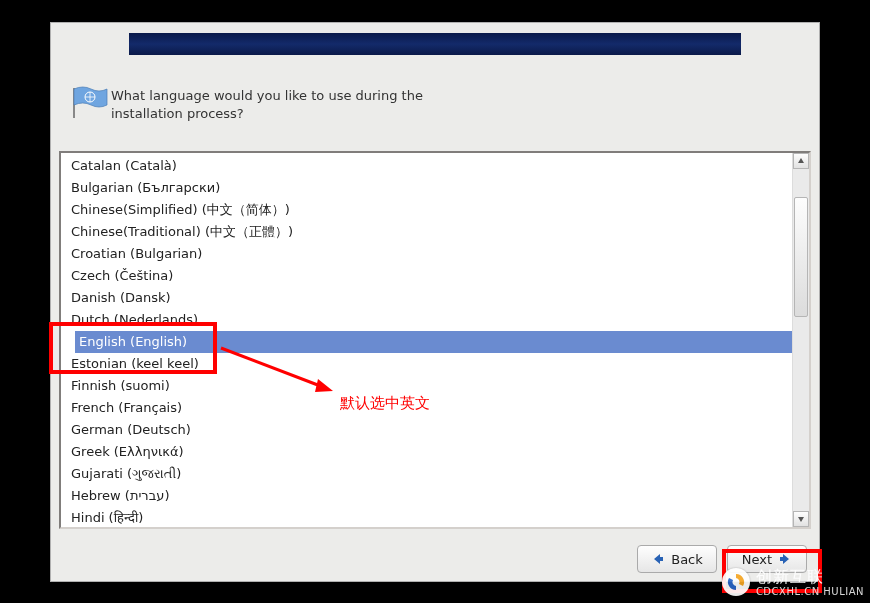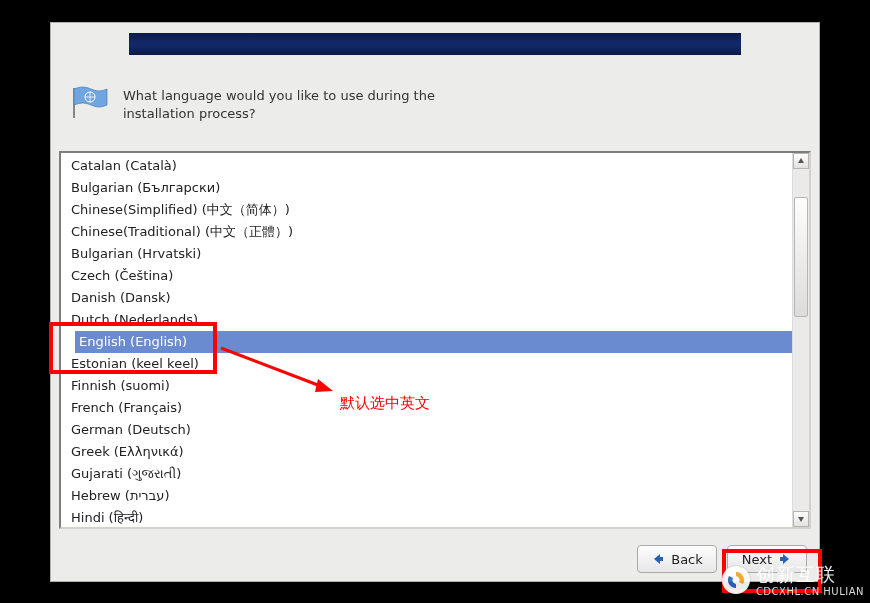--- a/index.html
+++ b/index.html
@@ -29,21 +29,20 @@
     width: 612px;
     height: 22px;
     background: linear-gradient(to bottom, #0b1a4a 0%, #132a6a 50%, #0b1a4a 100%);
   }
   .prompt-row {
     position: absolute;
     left: 20px;
     top: 60px;
     display: flex;
     align-items: flex-start;
-    gap: 12px;
   }
   .flag-icon {
     width: 40px;
     height: 40px;
     position: relative;
   }
   .flag-icon svg { display:block; }
   .prompt-text {
     color: #333;
     line-height: 1.35;
@@ -175,21 +174,21 @@
     height: 28px;
     background: #fff;
     border-radius: 50%;
     display:flex;
     align-items:center;
     justify-content:center;
     box-shadow: 0 0 2px rgba(0,0,0,0.3);
   }
   .wm-text {
     color: #fff;
-    font-size: 19px;
+    font-size: 16px;
     letter-spacing: 1px;
   }
   .wm-sub {
     color: #eaeaea;
     font-size: 10px;
     display:block;
     margin-top:-2px;
     letter-spacing: 0.5px;
   }
 </style>
@@ -214,21 +213,21 @@
       <span>What language would you like to use during the installation process?</span>
     </div>
   </div>
 
   <div class="list-frame">
     <div class="list-body" id="lang-list">
         <div class="list-item">Catalan (Català)</div>
         <div class="list-item">Bulgarian (Български)</div>
         <div class="list-item">Chinese(Simplified) (中文（简体）)</div>
         <div class="list-item">Chinese(Traditional) (中文（正體）)</div>
-        <div class="list-item">Bulgarian (Hrvatski)</div>
+        <div class="list-item">Croatian (Bulgarian)</div>
         <div class="list-item">Czech (Čeština)</div>
         <div class="list-item">Danish (Dansk)</div>
         <div class="list-item">Dutch (Nederlands)</div>
         <div class="list-item selected">English (English)</div>
         <div class="list-item">Estonian (keel keel)</div>
         <div class="list-item">Finnish (suomi)</div>
         <div class="list-item">French (Français)</div>
         <div class="list-item">German (Deutsch)</div>
         <div class="list-item">Greek (Ελληνικά)</div>
         <div class="list-item">Gujarati (ગુજરાતી)</div>

